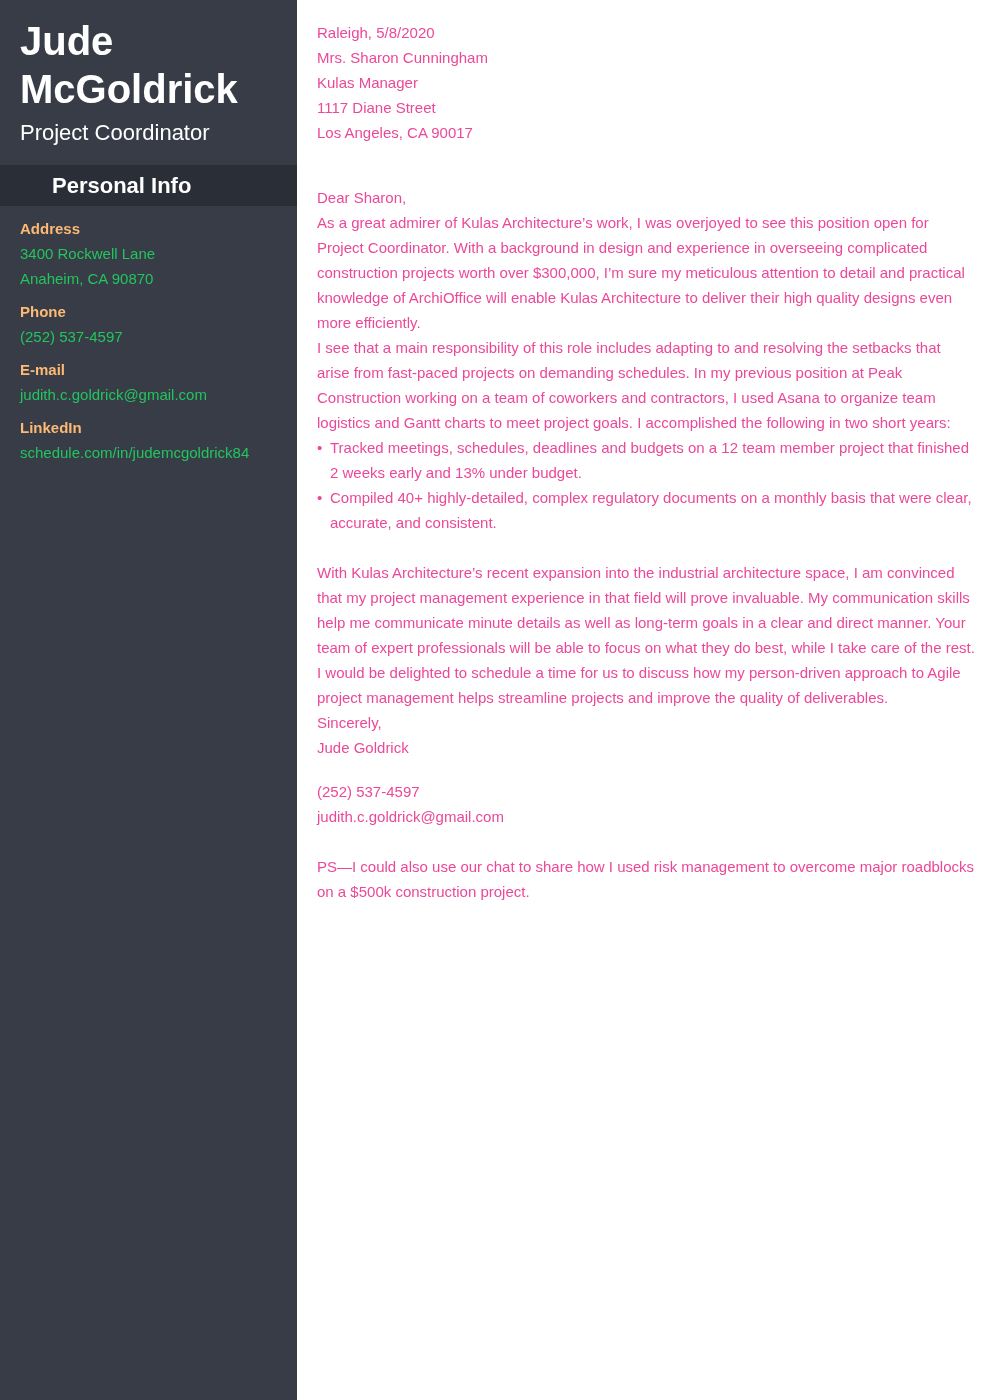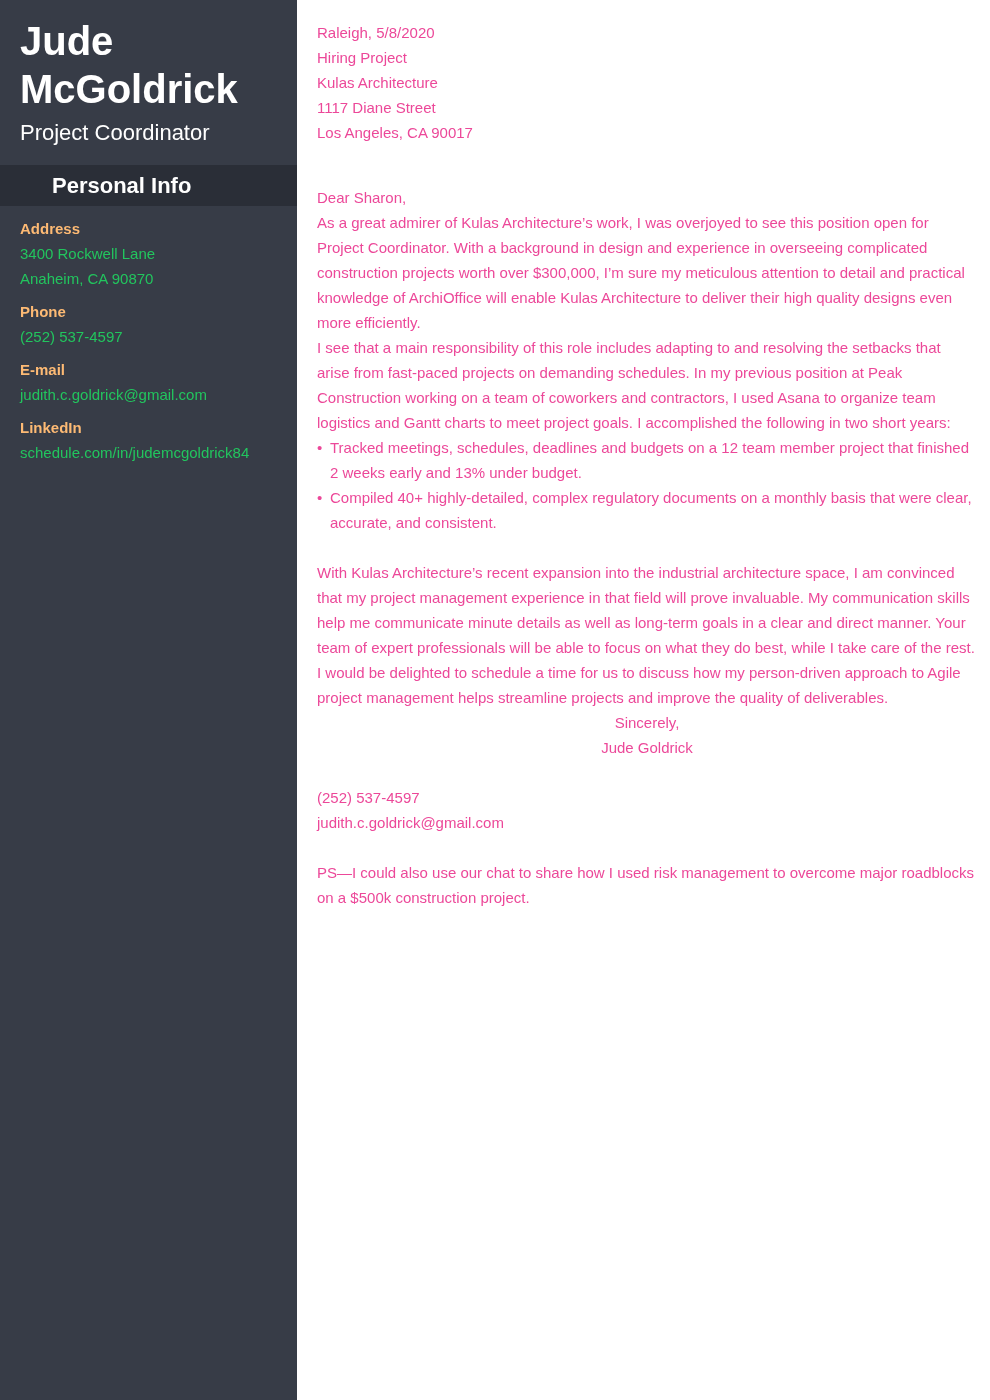--- a/index.html
+++ b/index.html
@@ -68,21 +68,21 @@
     .date { margin-bottom: 40px; }
     .recipient { margin-bottom: 40px; }
     .salutation { margin-bottom: 25px; }
     .para { margin-bottom: 25px; }
     .para.tight { margin-bottom: 0; }
     ul.bullets { list-style: none; margin-bottom: 25px; }
     ul.bullets li { position: relative; padding-left: 13px; }
     ul.bullets li::before {
       content: "•"; position: absolute; left: 0; top: 0;
     }
-    .signoff { margin-bottom: 25px; text-align: center; }
+    .signoff { margin-bottom: 19px; }
     .contact { margin-bottom: 25px; }
   </style>
 </head>
 <body>
 
 <aside class="sidebar">
   <div class="sidebar-header">
     <h1 class="name">Jude McGoldrick</h1>
     <div class="job-title">Project Coordinator</div>
   </div>
@@ -107,22 +107,22 @@
       <div class="info-label">LinkedIn</div>
       <div class="info-value">schedule.com/in/judemcgoldrick84</div>
     </div>
   </div>
 </aside>
 
 <main class="letter">
   <p class="date">Raleigh, 5/8/2020</p>
 
   <div class="recipient">
-    <p>Hiring Project</p>
-    <p>Kulas Architecture</p>
+    <p>Mrs. Sharon Cunningham</p>
+    <p>Kulas Manager</p>
     <p>1117 Diane Street</p>
     <p>Los Angeles, CA 90017</p>
   </div>
 
   <p class="salutation">Dear Sharon,</p>
 
   <p class="para">As a great admirer of Kulas Architecture’s work, I was overjoyed to see this position open for Project Coordinator. With a background in design and experience in overseeing complicated construction projects worth over $300,000, I’m sure my meticulous attention to detail and practical knowledge of ArchiOffice will enable Kulas Architecture to deliver their high quality designs even more efficiently.</p>
 
   <p class="para tight">I see that a main responsibility of this role includes adapting to and resolving the setbacks that arise from fast-paced projects on demanding schedules. In my previous position at Peak Construction working on a team of coworkers and contractors, I used Asana to organize team logistics and Gantt charts to meet project goals. I accomplished the following in two short years:</p>
   <ul class="bullets">

